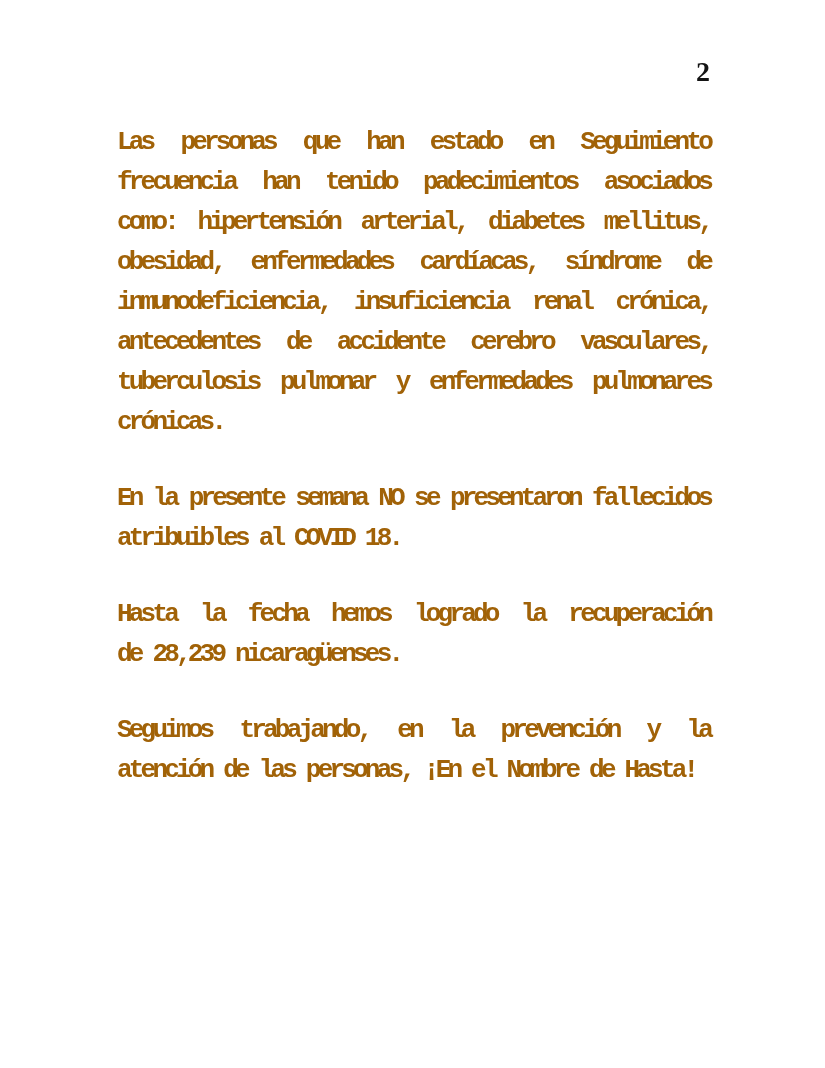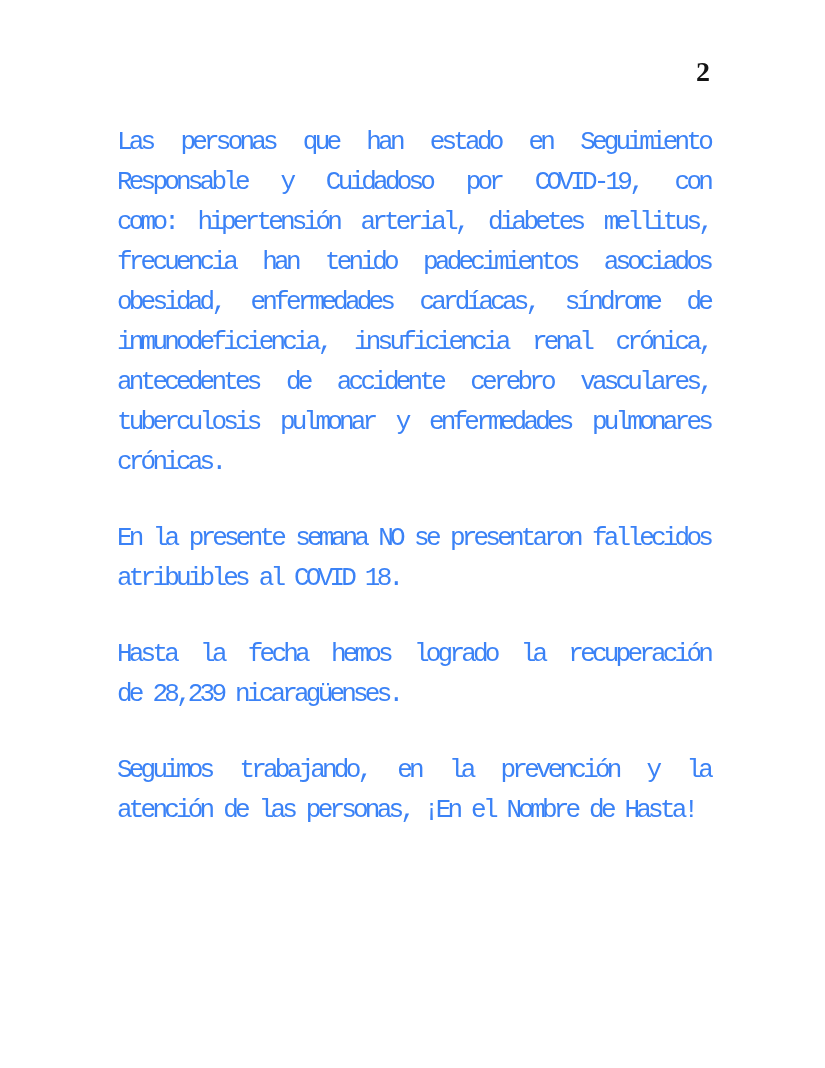--- a/index.html
+++ b/index.html
@@ -27,22 +27,22 @@
     font-weight: 700;
     font-size: 28px;
     color: #141414;
   }
   .text-block {
     position: absolute;
     top: 122px;
     left: 117px;
     width: 593px;
     font-family: "Liberation Mono", "DejaVu Sans Mono", monospace;
-    font-weight: 400;
-    color: #3b82f6;
+    font-weight: 700;
+    color: #a16207;
   }
   .para + .para {
     margin-top: 36px;
   }
   .line {
     height: 40px;
     line-height: 40px;
     font-size: 26px;
     letter-spacing: -3.8px;
     text-align: justify;
@@ -58,23 +58,22 @@
 <body>
 
 <div class="page">
 
   <div class="page-number">2</div>
 
   <div class="text-block">
 
     <div class="para">
       <div class="line">Las personas que han estado en Seguimiento</div>
-      <div class="line">Responsable y Cuidadoso por COVID-19, con</div>
+      <div class="line">frecuencia han tenido padecimientos asociados</div>
       <div class="line">como: hipertensión arterial, diabetes mellitus,</div>
-      <div class="line">frecuencia han tenido padecimientos asociados</div>
       <div class="line">obesidad, enfermedades cardíacas, síndrome de</div>
       <div class="line">inmunodeficiencia, insuficiencia renal crónica,</div>
       <div class="line">antecedentes de accidente cerebro vasculares,</div>
       <div class="line">tuberculosis pulmonar y enfermedades pulmonares</div>
       <div class="line last">crónicas.</div>
     </div>
 
     <div class="para">
       <div class="line">En la presente semana NO se presentaron fallecidos</div>
       <div class="line last">atribuibles al COVID 18.</div>

